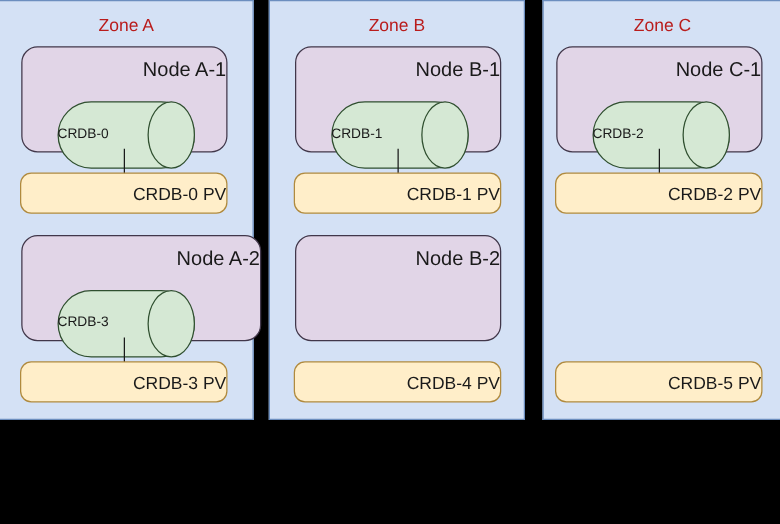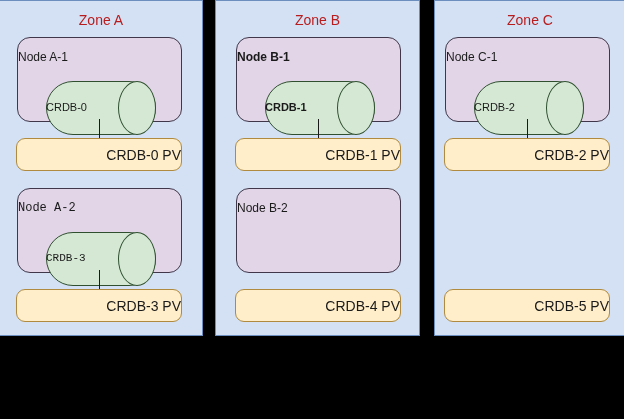--- a/index.html
+++ b/index.html
@@ -52,22 +52,22 @@
     position: absolute;
     background: #e1d5e7;
     border: 1px solid #41374a;
     border-radius: 13px;
     box-sizing: border-box;
   }
   .node-title {
     position: absolute;
     left: 0; right: 0;
     top: 10px;
-    text-align: left;
-    font-size: 12px;
+    text-align: right;
+    font-size: 16px;
     color: #1a1a1a;
     line-height: 18px;
   }
 
   
   .cyl {
     position: absolute;
     width: 110px;
     height: 54px;
   }
@@ -144,39 +144,39 @@
         <div class="cyl-cap"></div>
         <div class="cyl-label">CRDB-0</div>
       </div>
     </div>
     <div class="connector" style="left:99px; top:118px; height:20px;"></div>
 
     <div class="pv" style="left:16px; top:137px; width:166px; height:33px;">
       <div class="pv-label">CRDB-0 PV</div>
     </div>
 
-    <div class="node" style="left:17px; top:187px; width:165px; height:85px;font-family:Liberation Mono, monospace;">
+    <div class="node" style="left:17px; top:187px; width:192px; height:85px;">
       <div class="node-title">Node A-2</div>
       <div class="cyl" style="left:28px; top:43px;">
         <div class="cyl-body"></div>
         <div class="cyl-cap"></div>
         <div class="cyl-label">CRDB-3</div>
       </div>
     </div>
     <div class="connector" style="left:99px; top:269px; height:20px;"></div>
 
     <div class="pv" style="left:16px; top:288px; width:166px; height:33px;">
       <div class="pv-label">CRDB-3 PV</div>
     </div>
   </div>
 
   <div class="zone" id="zone-b">
     <div class="zone-title">Zone B</div>
 
-    <div class="node" style="left:20px; top:36px; width:165px; height:85px;font-weight:bold;">
+    <div class="node" style="left:20px; top:36px; width:165px; height:85px;">
       <div class="node-title">Node B-1</div>
       <div class="cyl" style="left:28px; top:43px;">
         <div class="cyl-body"></div>
         <div class="cyl-cap"></div>
         <div class="cyl-label">CRDB-1</div>
       </div>
     </div>
     <div class="connector" style="left:102px; top:118px; height:20px;"></div>
 
     <div class="pv" style="left:19px; top:137px; width:166px; height:33px;">

